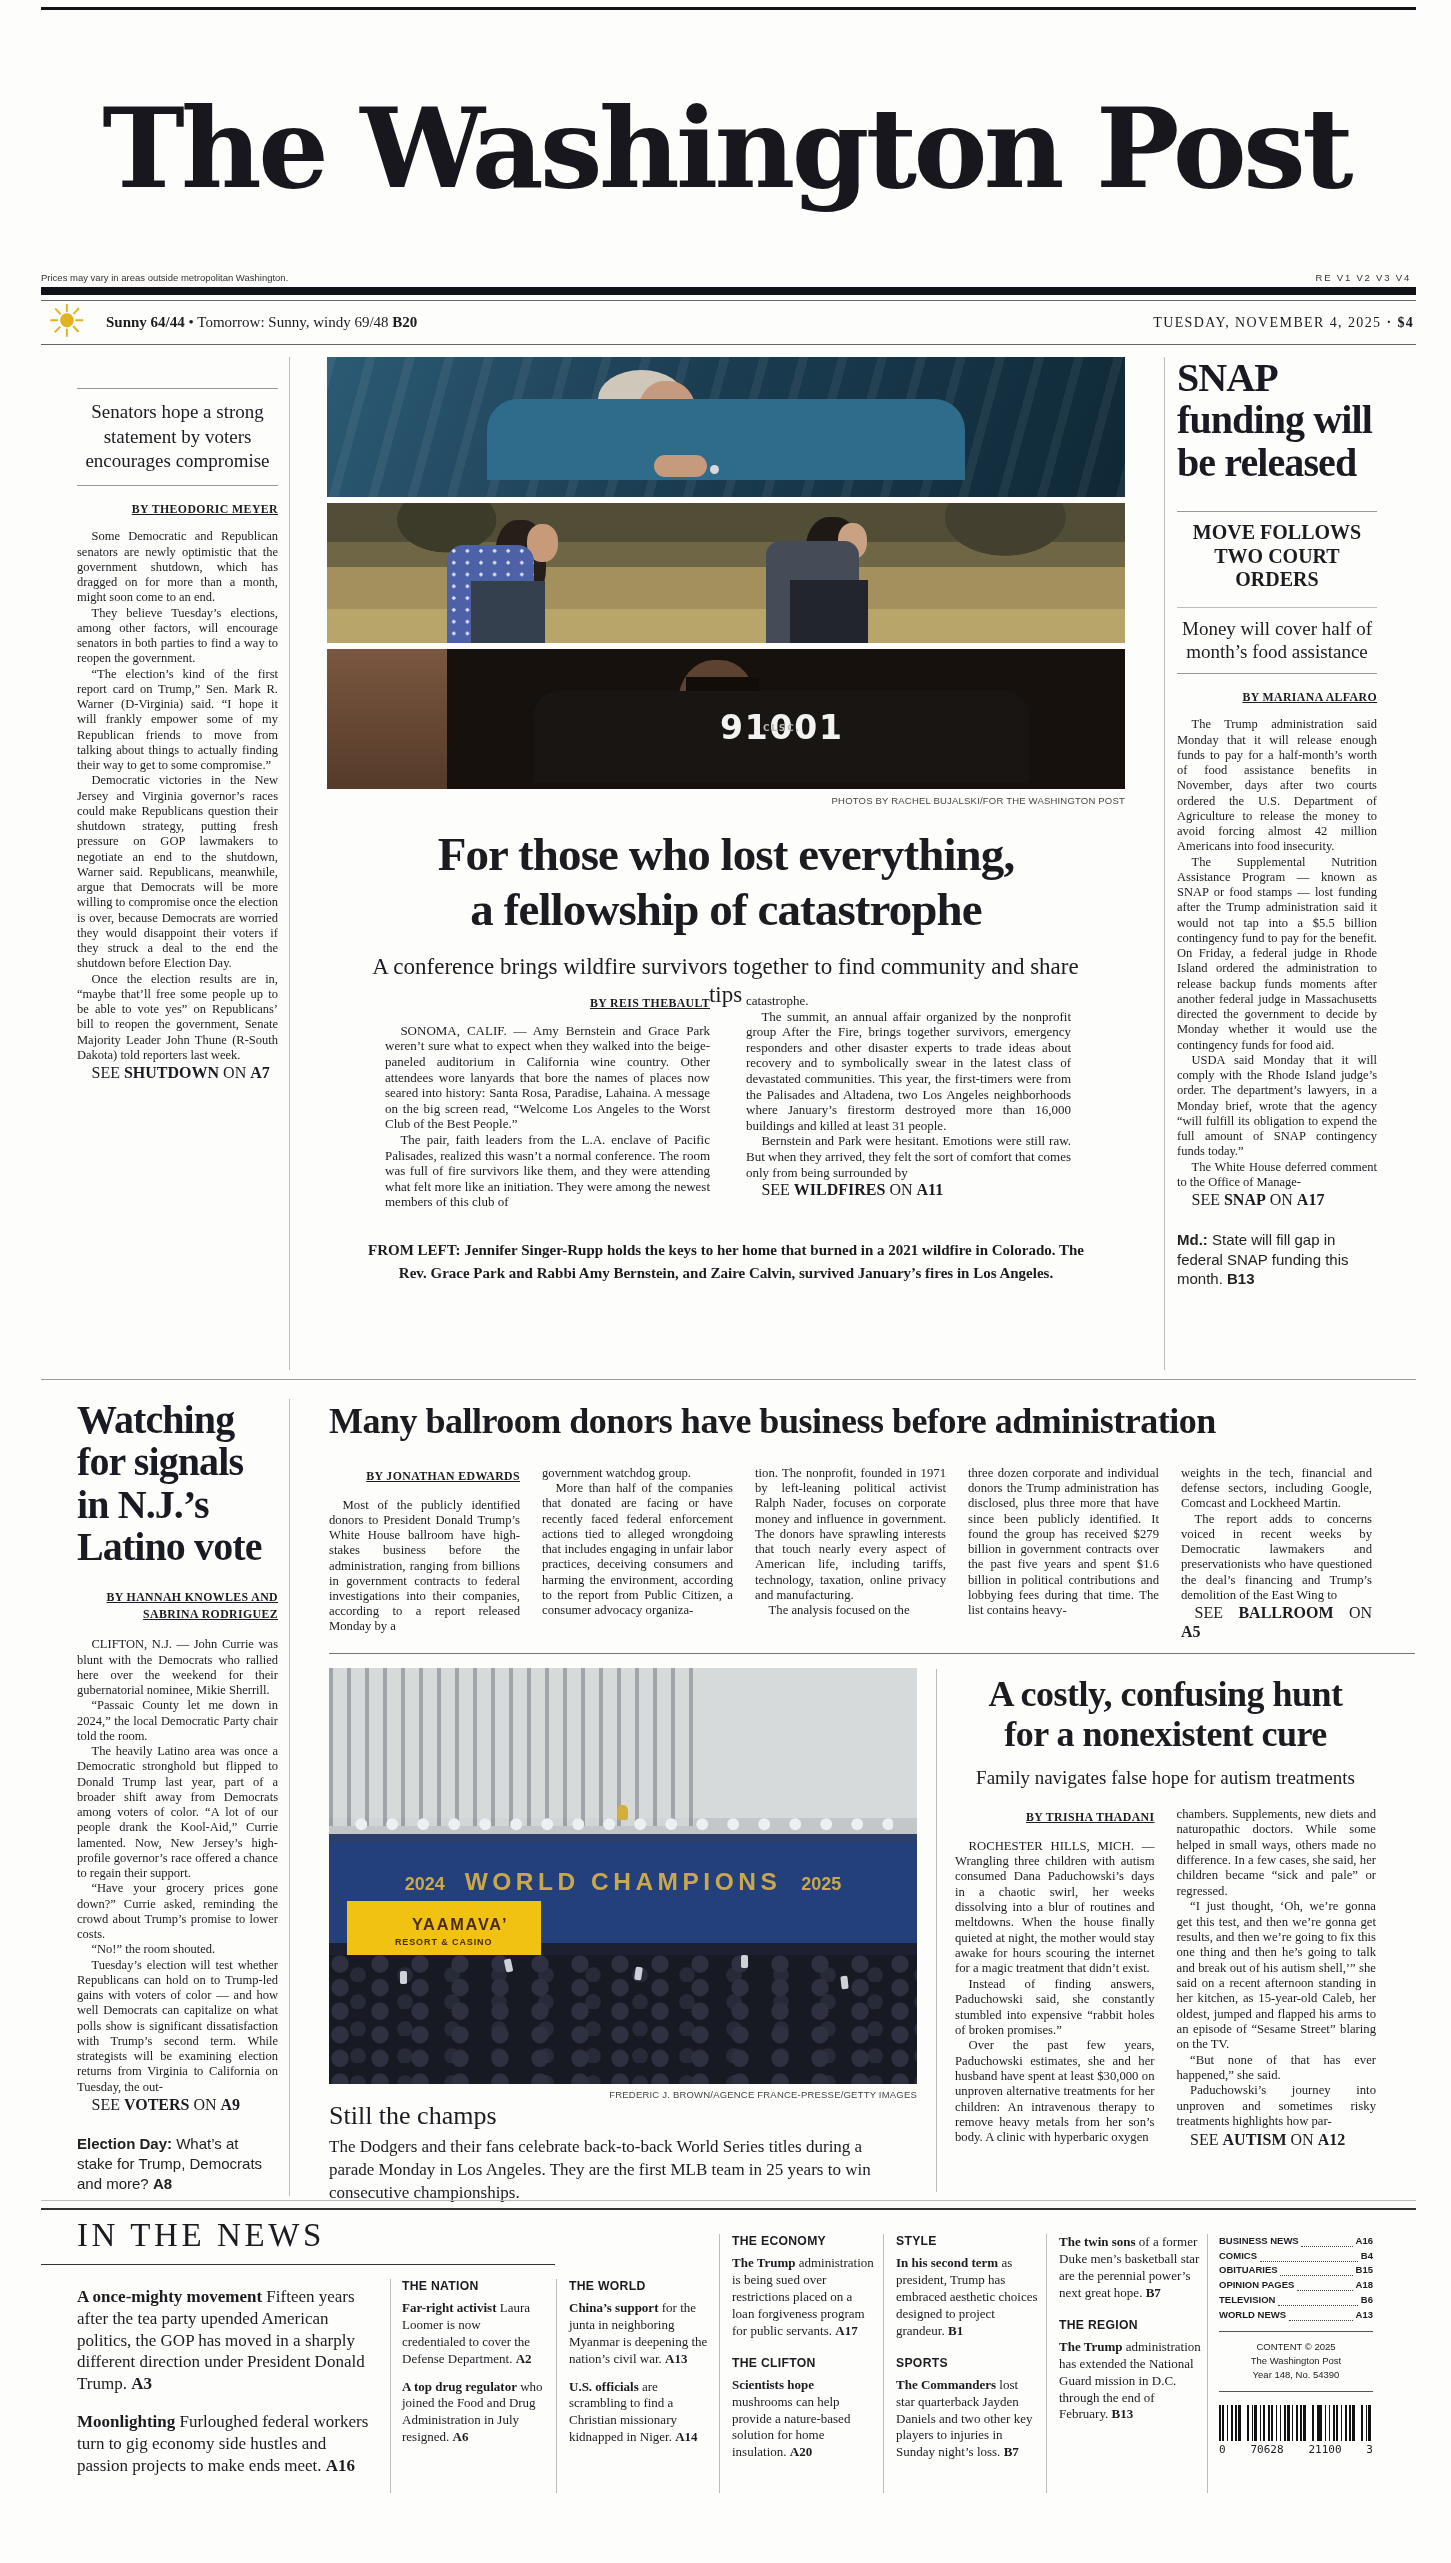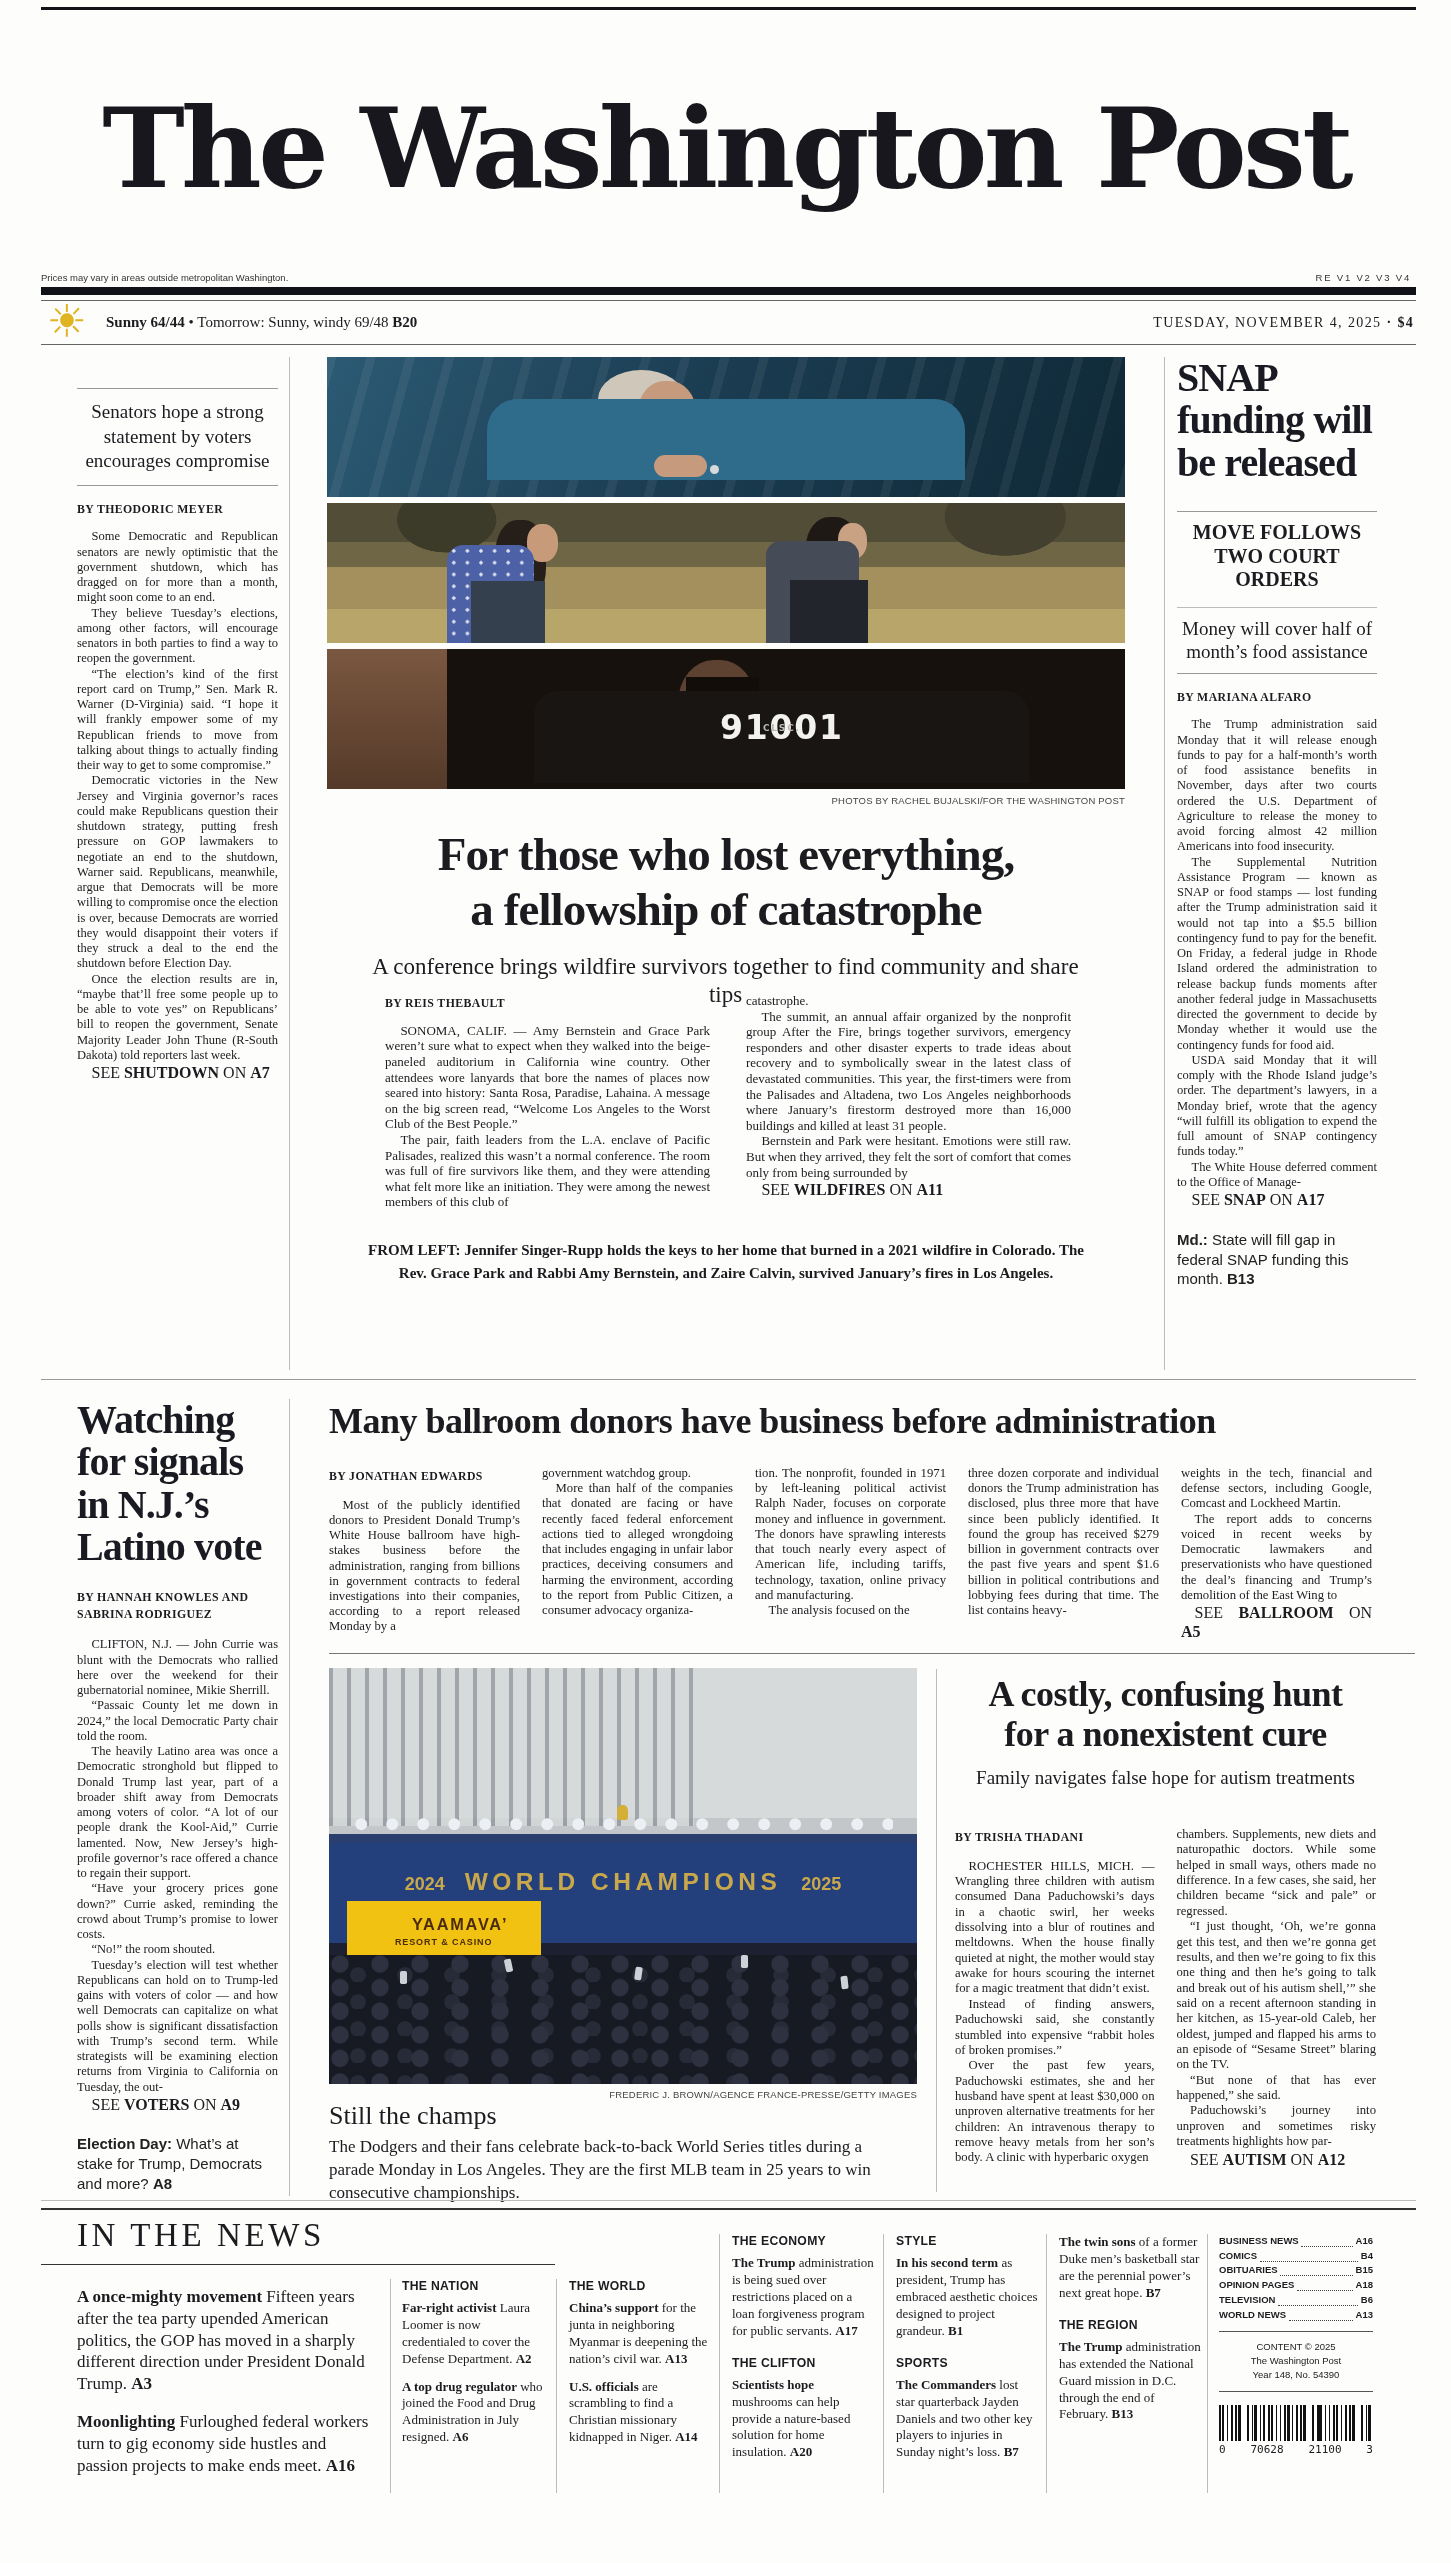--- a/index.html
+++ b/index.html
@@ -29,21 +29,21 @@
   .hrule{height:0.9px;background:#9a9a9a;}
 
   
   .colhead{margin:0;font:700 40px/1.06 "Liberation Serif",serif;letter-spacing:-0.9px;color:#1a1a22;}
   .deckbox{margin-top:31px;border-top:0.9px solid #999;border-bottom:0.9px solid #999;
            padding:11px 1.8px;text-align:center;font:400 19px/1.3 "Liberation Serif",serif;}
   .kickerbox{margin-top:27px;border-top:0.9px solid #999;padding:9px 0 7.3px;
              text-align:center;font:700 20px/1.18 "Liberation Serif",serif;}
   .deck2{border-top:0.9px solid #bbb;border-bottom:0.9px solid #999;margin-top:7.3px;
          padding:9px 0;text-align:center;font:400 19px/1.25 "Liberation Serif",serif;}
-  .byline{margin-top:14.5px;text-align:left;font:700 11.8px/1.45 "Liberation Serif",serif;letter-spacing:0.4px;}
+  .byline{margin-top:14.5px;text-align:right;font:700 11.8px/1.45 "Liberation Serif",serif;letter-spacing:0.4px;text-decoration:underline;}
   .body{margin-top:11.8px;font-size:12.5px;line-height:1.22;}
   .body p{margin:0;text-indent:14.5px;text-align:justify;}
   .jump{margin:1.8px 0 0;text-align:right;font-size:16px;}
   .jump b{font-weight:700;}
   .related{margin-top:20px;font:400 15px/1.32 "Liberation Sans",sans-serif;color:#222;}
   .related b{font-weight:700;}
   .credit{font:400 9.5px "Liberation Sans",sans-serif;color:#444;text-align:right;letter-spacing:0.2px;}
 
   
   .photo-row{left:327px;top:357px;width:798px;height:432px;display:flex;gap:6.4px;flex-direction:column;}
@@ -127,21 +127,21 @@
   .parade-credit{left:329px;top:2089px;width:588px;}
   .champs-title{left:329px;top:2101px;margin:0;font:400 26px "Liberation Serif",serif;}
   .champs-caption{left:329px;top:2136px;width:581px;font:400 17px/1.35 "Liberation Serif",serif;}
 
   
   .a-head{left:955px;top:1675px;width:421px;margin:0;text-align:center;
           font:700 36px/1.1 "Liberation Serif",serif;letter-spacing:-0.5px;}
   .a-head span{display:block;}
   .a-deck{left:955px;top:1767px;width:421px;text-align:center;font:400 19px/1.2 "Liberation Serif",serif;}
   .a-cols{left:955px;top:1807px;width:421px;display:flex;gap:22px;}
-  .a-col{width:200px;font-size:12.7px;line-height:1.21;margin-top:20px;}
+  .a-col{width:200px;font-size:12.7px;line-height:1.21;}
   .a-col p{margin:0;text-indent:13.6px;text-align:justify;}
   .a-col p.noind{text-indent:0;}
   .a-col .byline{margin:1.8px 0 12.7px;}
 
   
   .itn-title{left:77px;top:2217px;margin:0;font:400 33px/1.1 "Liberation Serif",serif;letter-spacing:3.6px;}
   .itn-col{font-size:13px;line-height:1.3;}
   .itn-kicker{font:700 12.2px/1.2 "Liberation Sans",sans-serif;letter-spacing:0.3px;margin:0 0 6.4px;}
   .itn-kicker.gap{margin-top:16.3px;}
   .itn-item{margin:0 0 11px;}

